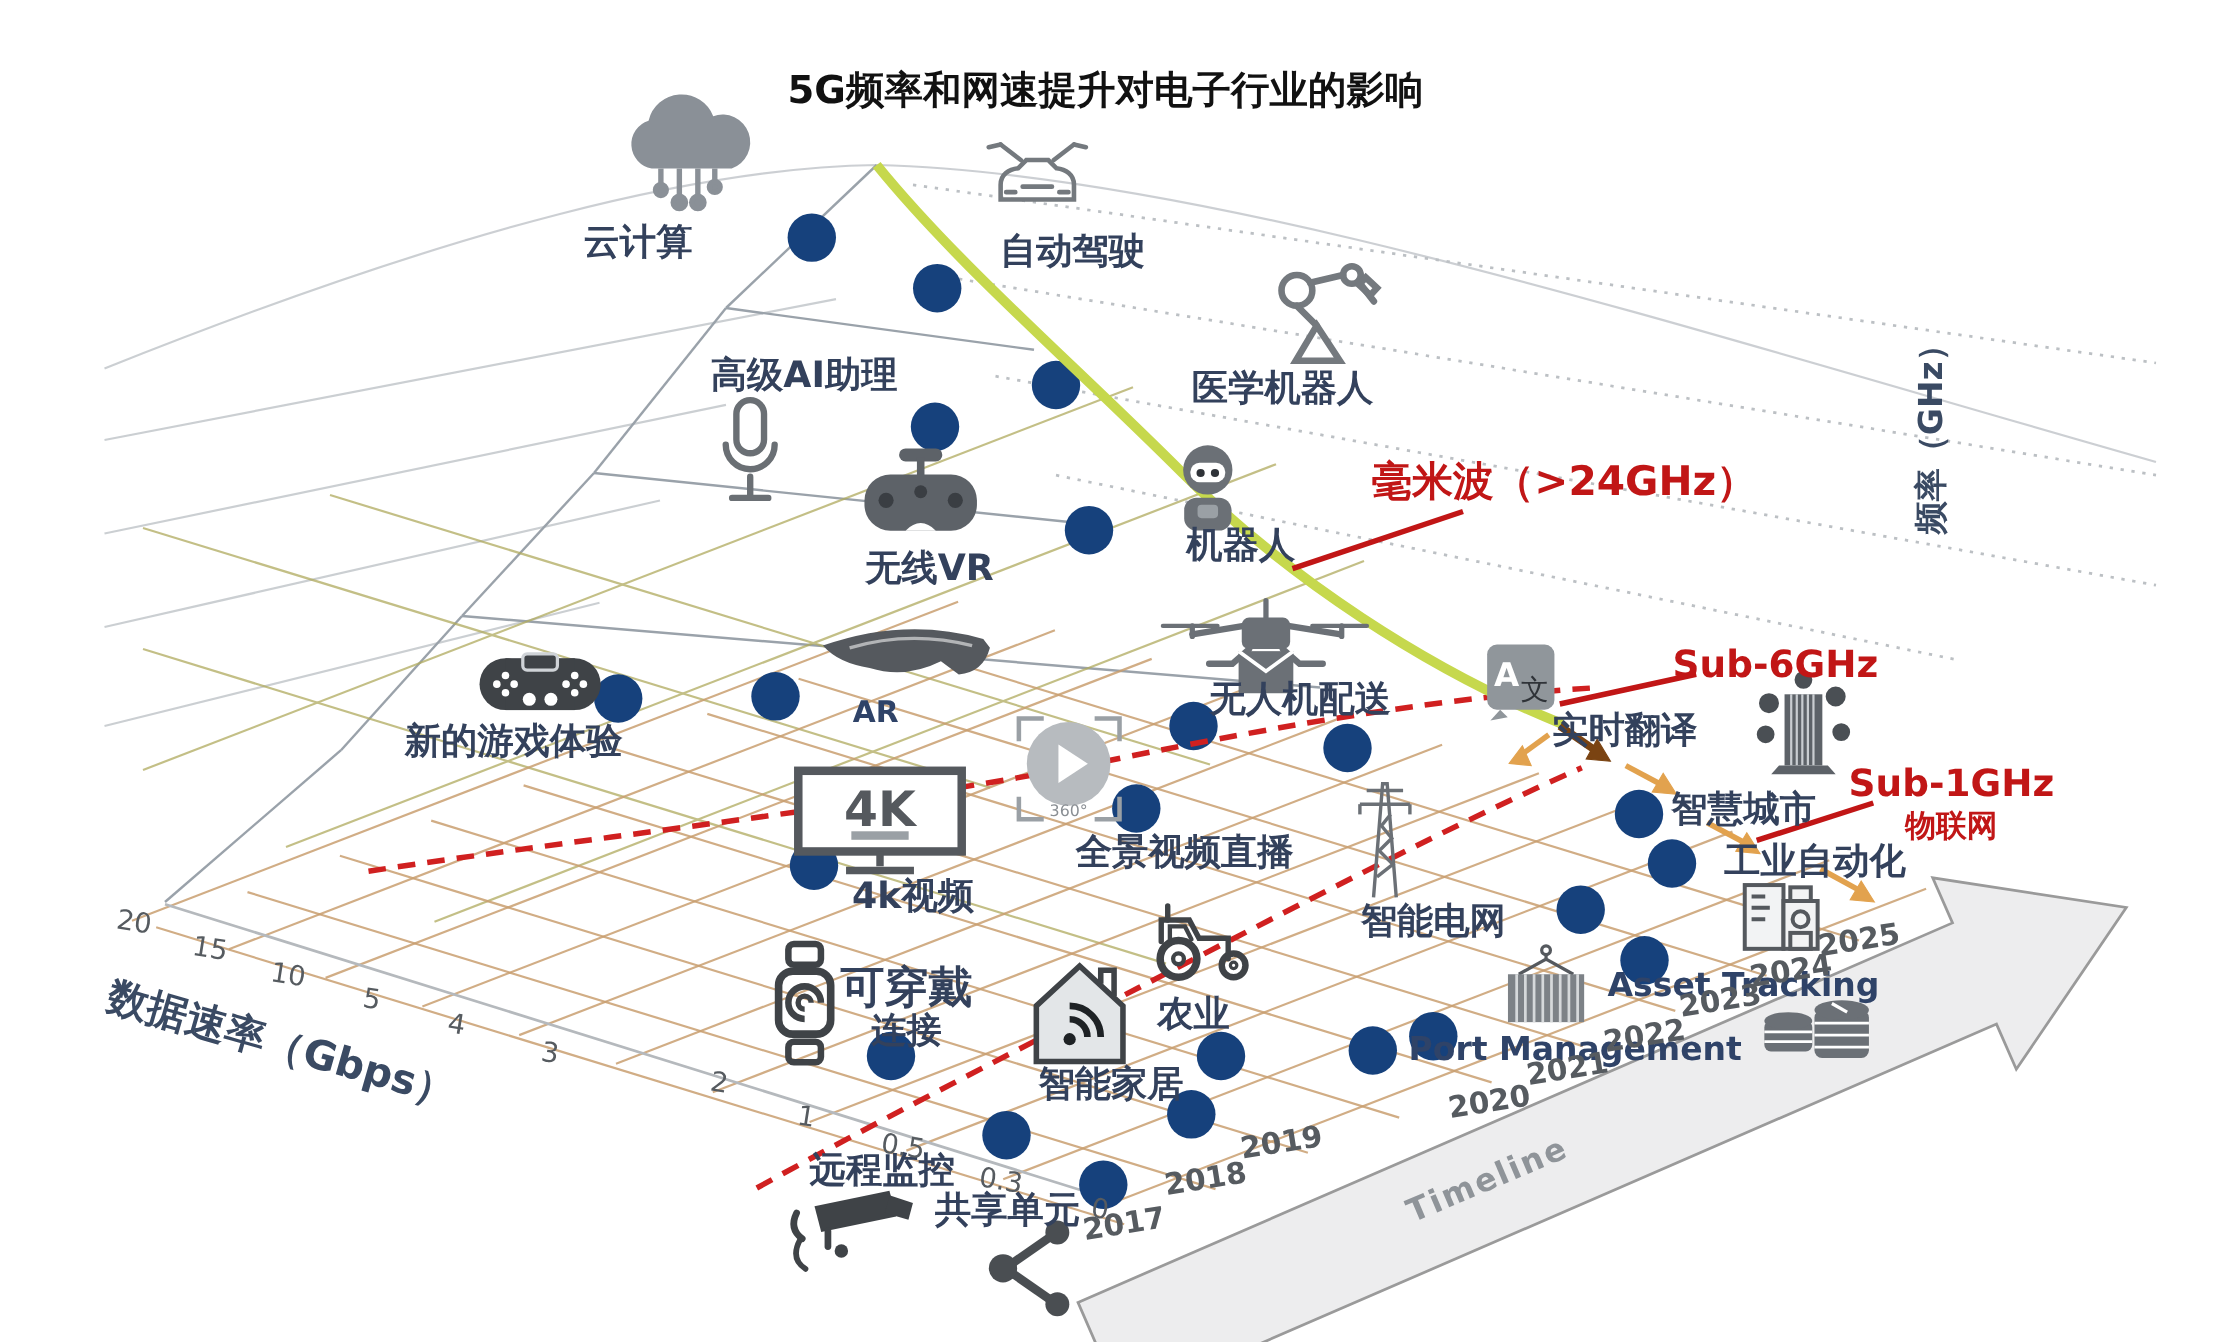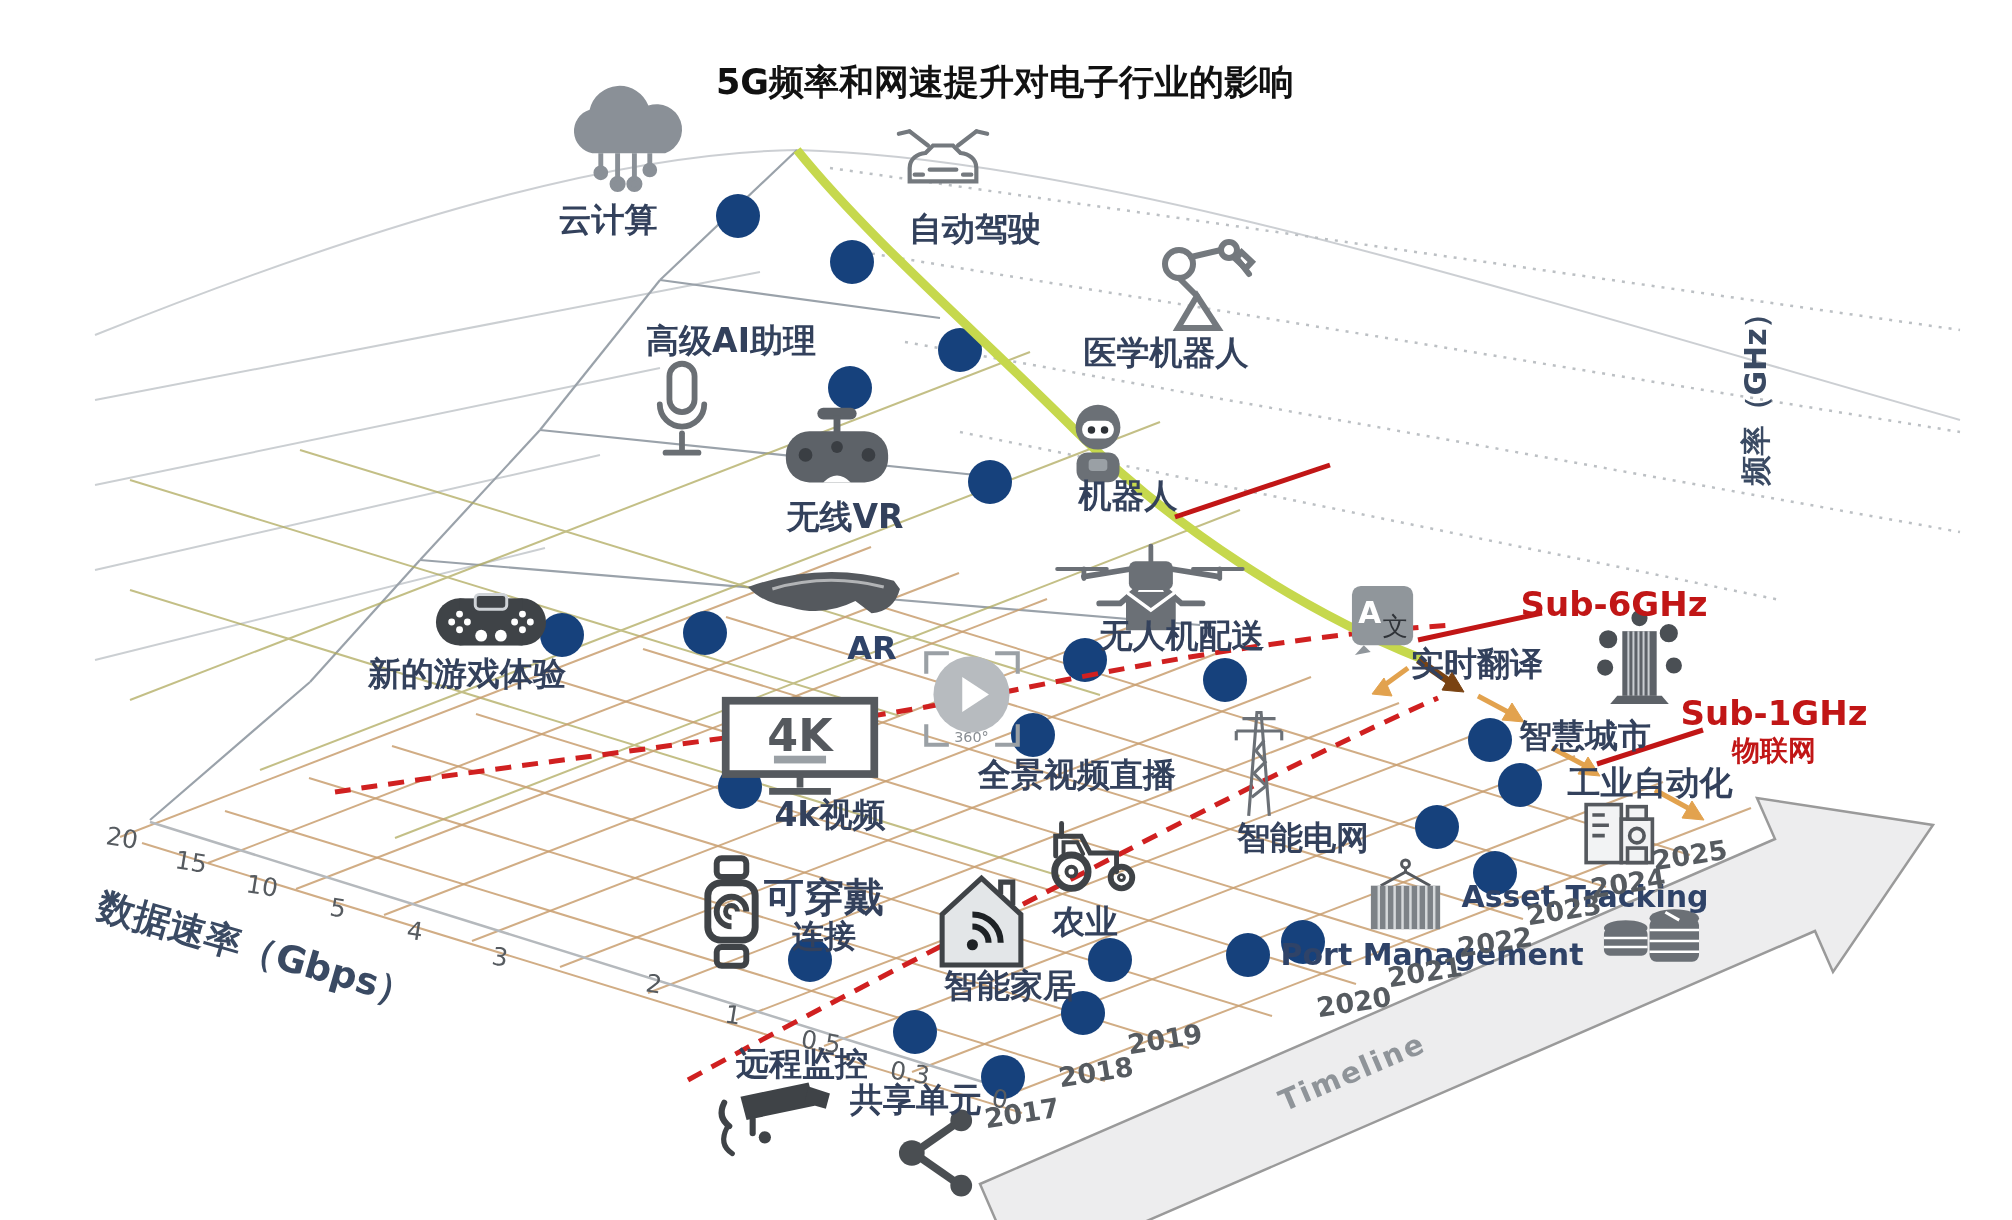--- a/index.html
+++ b/index.html
@@ -388,44 +388,45 @@
     </g>
     <g fill="#4a4e52">
       <circle cx="16" cy="45" r="13"></circle>
         <circle cx="66" cy="12" r="11"></circle>
         <circle cx="66" cy="78" r="11"></circle>
     </g>
   </svg>
 
   <div id="title">5G频率和网速提升对电子行业的影响</div>
 
-  <div class="nlabel" style="left:608px;top:220px">云计算</div>
+  <div class="nlabel" style="left:580px;top:220px">云计算</div>
   <div class="nlabel" style="left:975px;top:229px">自动驾驶</div>
   <div class="nlabel" style="left:731px;top:341px">高级AI助理</div>
   <div class="nlabel" style="left:1166px;top:353px">医学机器人</div>
   <div class="nlabel" style="left:845px;top:517px">无线VR</div>
   <div class="nlabel" style="left:1128px;top:496px">机器人</div>
-  <div class="nlabel en" style="left:872px;top:648px;font-size:32px">AR</div>
+  <div class="nlabel en" style="left:796px;top:648px;font-size:27px">AR</div>
   <div class="nlabel" style="left:467px;top:674px">新的游戏体验</div>
   <div class="nlabel" style="left:1182px;top:636px">无人机配送</div>
   <div class="nlabel" style="left:1477px;top:664px">实时翻译</div>
   <div class="nlabel" style="left:1077px;top:775px">全景视频直播</div>
   <div class="nlabel" style="left:830px;top:815px">4k视频</div>
   <div class="nlabel" style="left:1585px;top:736px">智慧城市</div>
   <div class="nlabel" style="left:1650px;top:783px">工业自动化</div>
   <div class="nlabel" style="left:1303px;top:838px">智能电网</div>
   <div class="nlabel" style="left:824px;top:897px;font-size:40px">可穿戴</div>
   <div class="nlabel" style="left:824px;top:937px;font-size:32px">连接</div>
   <div class="nlabel" style="left:1085px;top:922px">农业</div>
   <div class="nlabel en" style="left:1585px;top:896px">Asset Tracking</div>
   <div class="nlabel" style="left:1010px;top:986px">智能家居</div>
   <div class="nlabel en" style="left:1432px;top:954px">Port Management</div>
   <div class="nlabel" style="left:802px;top:1064px">远程监控</div>
   <div class="nlabel" style="left:916px;top:1100px">共享单元</div>
 
+  <div class="red" style="left:1422px;top:438px">毫米波（&gt;24GHz）</div>
   <div class="red" style="left:1614px;top:604px;font-size:34px">Sub-6GHz</div>
   <div class="red" style="left:1774px;top:713px;font-size:34px">Sub-1GHz</div>
   <div class="red" style="left:1774px;top:751px;font-size:28px">物联网</div>
 
   <div id="rate-axis-label">数据速率（Gbps）</div>
   <div id="freq-axis-label">频率（GHz）</div>
   <div id="timeline-label">Timeline</div>
 
   <span class="tick" style="left:122px;top:838px">20</span>
   <span class="tick" style="left:191px;top:862px">15</span>

